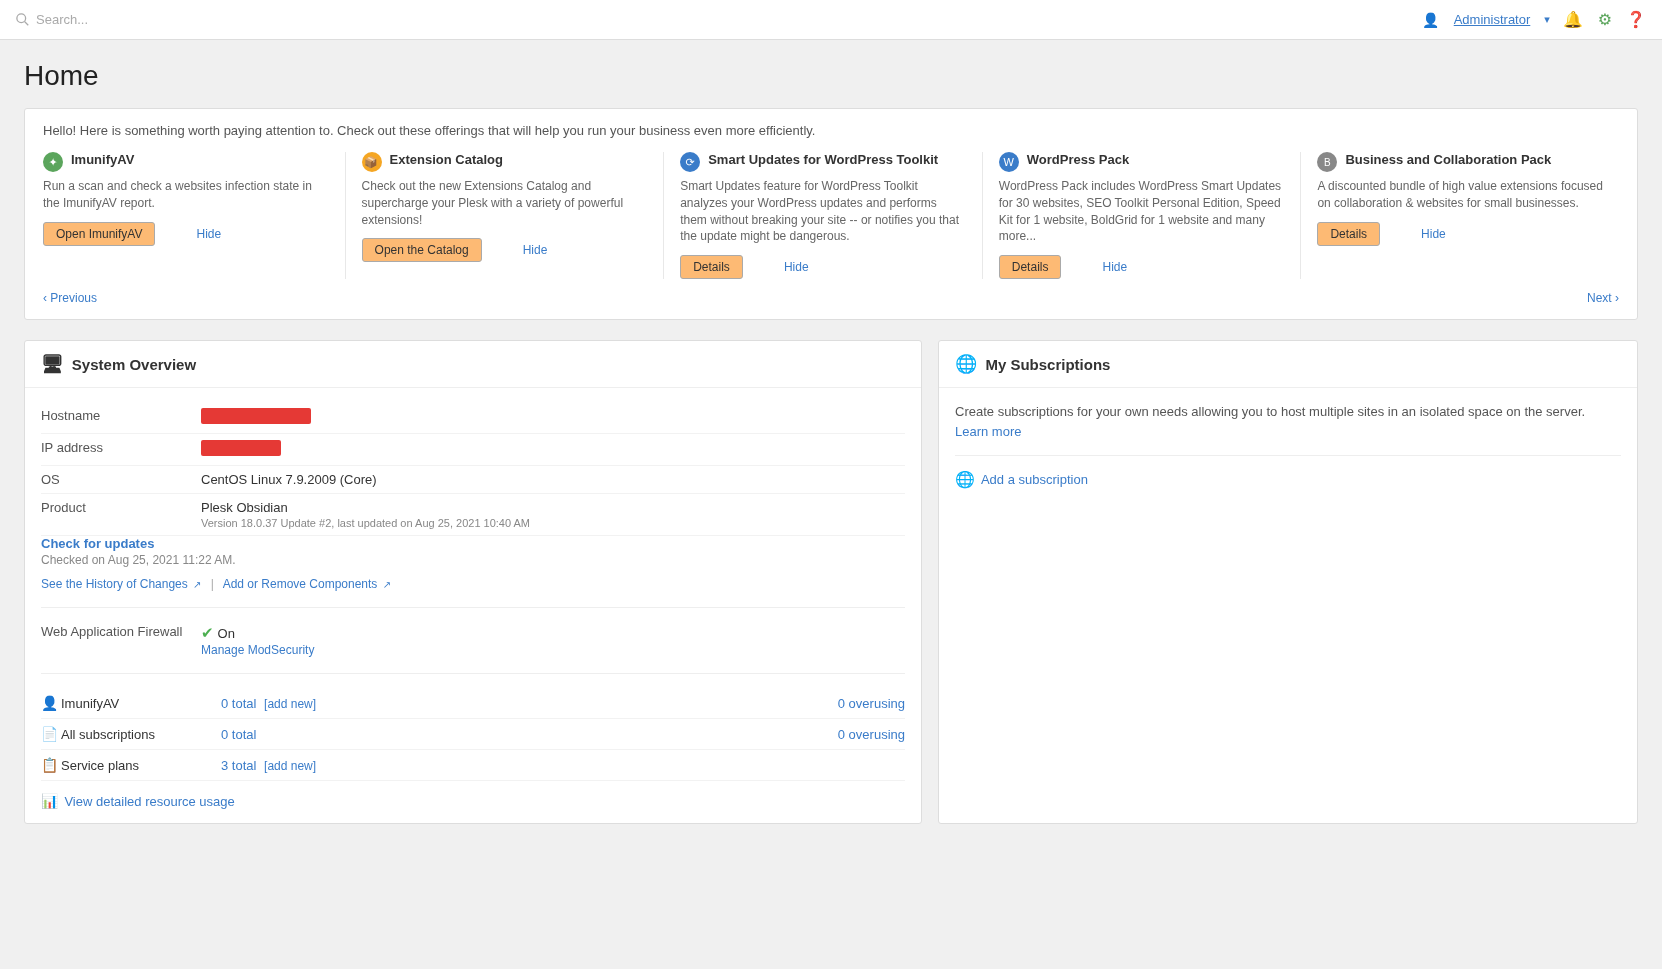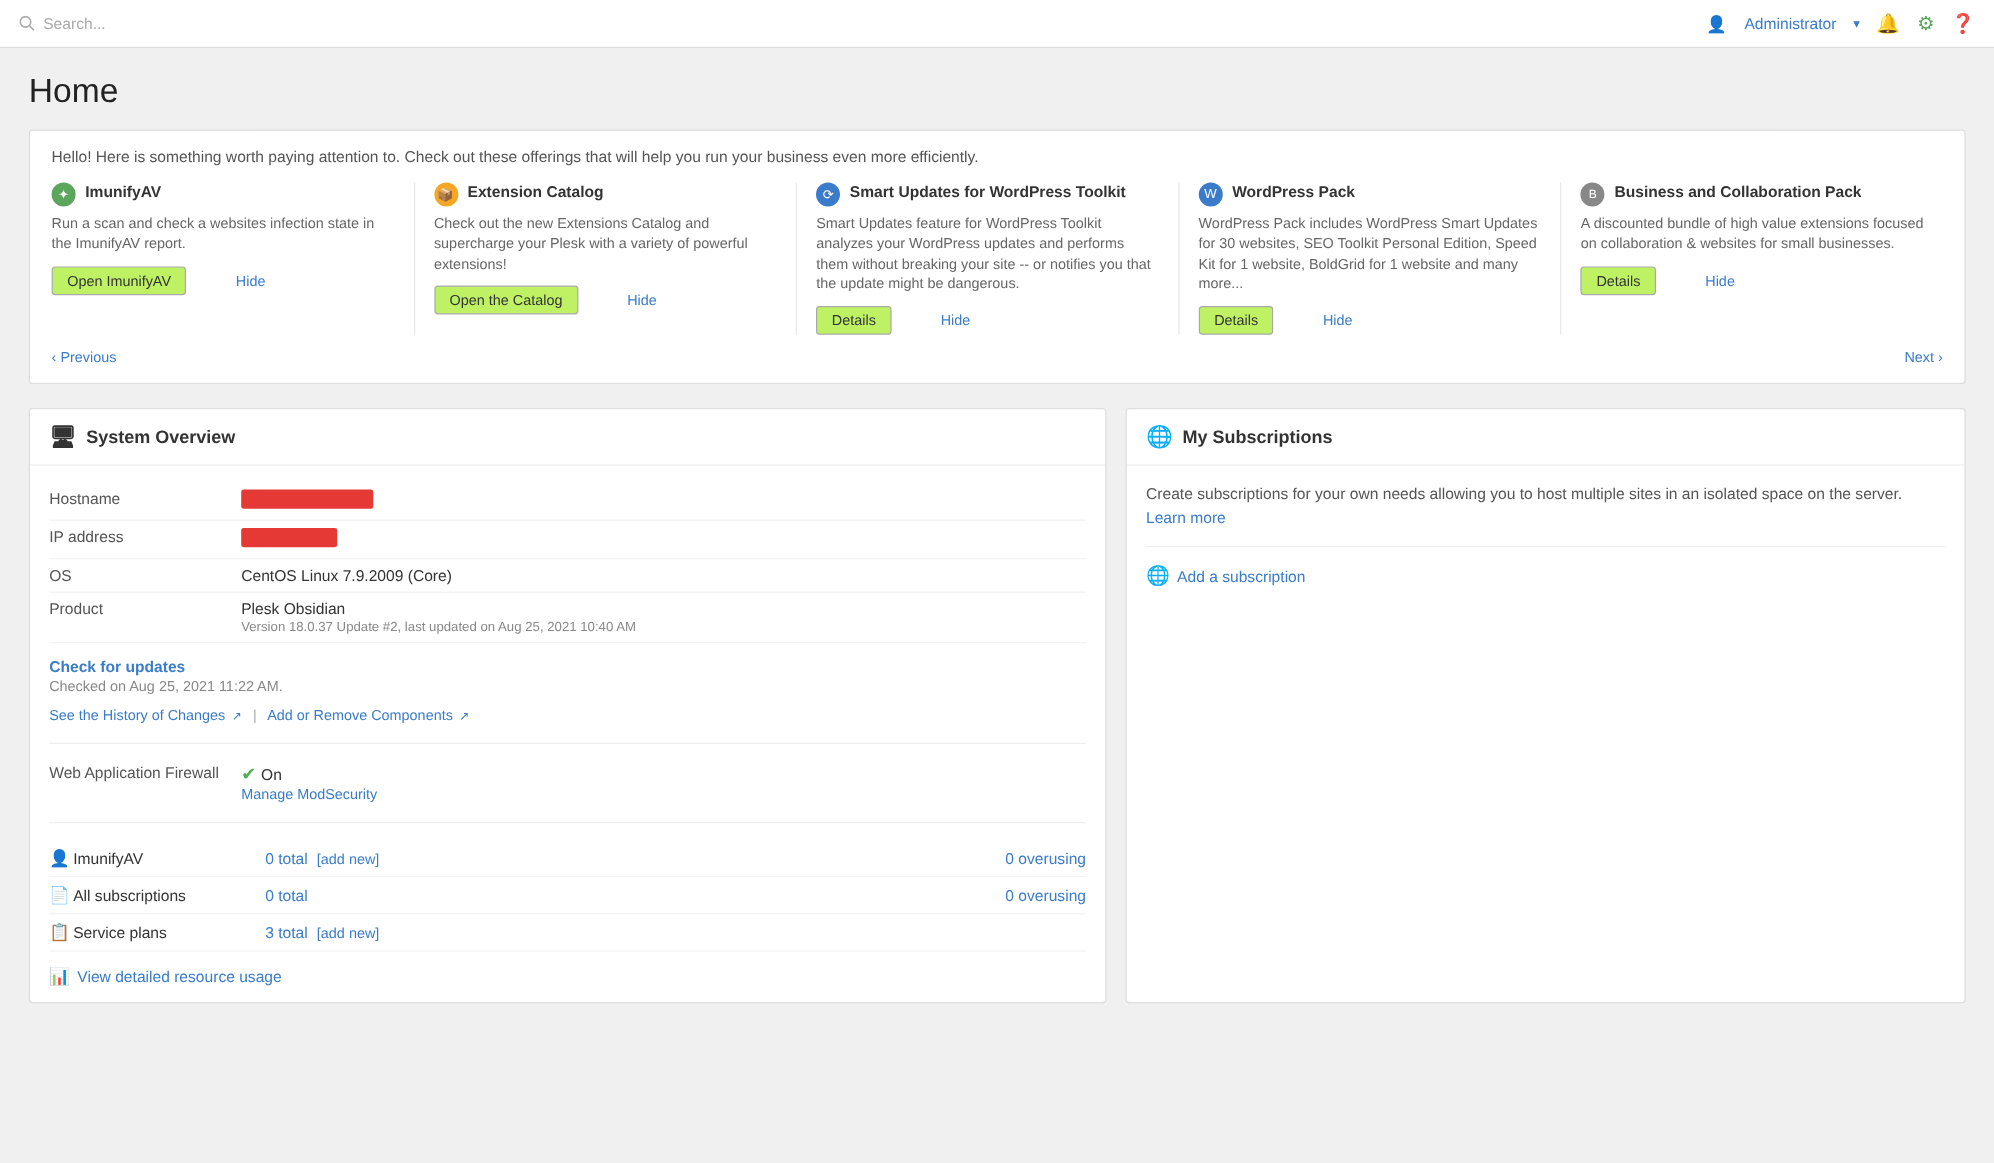--- a/index.html
+++ b/index.html
@@ -10,21 +10,21 @@
       background: #fff;
       border-bottom: 1px solid #ddd;
       height: 40px;
       display: flex;
       align-items: center;
       justify-content: space-between;
       padding: 0 16px;
     }
     .topbar-left { display: flex; align-items: center; gap: 6px; color: #888; font-size: 13px; }
     .topbar-right { display: flex; align-items: center; gap: 14px; color: #555; font-size: 13px; }
-    .topbar-right .admin { color: #3a7cc9; cursor: pointer; }
+    .topbar-right .admin { color: #3a7cc9; cursor: pointer; text-decoration: underline; }
     .search-icon-svg { width: 14px; height: 14px; fill: #aaa; }
 
     
     .page { padding: 20px 24px; }
     .page-title { font-size: 28px; font-weight: 400; color: #222; margin-bottom: 16px; }
 
     
     .promo-banner {
       background: #fff;
       border: 1px solid #ddd;
@@ -40,21 +40,21 @@
       border-right: 1px solid #e8e8e8;
     }
     .promo-item:first-child { padding-left: 0; }
     .promo-item:last-child { border-right: none; }
     .promo-item-header { display: flex; align-items: flex-start; gap: 8px; margin-bottom: 6px; }
     .promo-icon { width: 22px; height: 22px; flex-shrink: 0; }
     .promo-item-title { font-size: 13px; font-weight: bold; color: #333; text-align: center; }
     .promo-item-desc { font-size: 12px; color: #666; line-height: 1.4; margin-bottom: 10px; }
     .promo-actions { display: flex; gap: 8px; align-items: center; }
     .btn-promo {
-      background: #bef264;
+      background: #fdba74;
       border: 1px solid #aaa;
       border-radius: 3px;
       padding: 4px 12px;
       font-size: 12px;
       cursor: pointer;
       color: #333;
     }
     .link-hide { font-size: 12px; color: #3a7cc9; cursor: pointer; text-decoration: none; padding-left: 33px; }
     .promo-nav { display: flex; justify-content: space-between; margin-top: 12px; font-size: 12px; }
     .promo-nav a { color: #3a7cc9; text-decoration: none; cursor: pointer; }
@@ -287,21 +287,21 @@
         </div>
 
         <div class="info-row" style="align-items:flex-start;">
           <span class="info-label">Product</span>
           <span class="info-value">
             <div>Plesk Obsidian</div>
             <div class="product-version">Version 18.0.37 Update #2, last updated on Aug 25, 2021 10:40 AM</div>
           </span>
         </div>
 
-        <div style="margin-top: 12px;">
+        <div style="">
           <a class="check-updates-link">Check for updates</a>
           <div class="check-time">Checked on Aug 25, 2021 11:22 AM.</div>
           <div class="change-links">
             <a>See the History of Changes</a>
             <span class="external-link-icon">↗</span>
             <span class="pipe">|</span>
             <a>Add or Remove Components</a>
             <span class="external-link-icon">↗</span>
           </div>
         </div>

